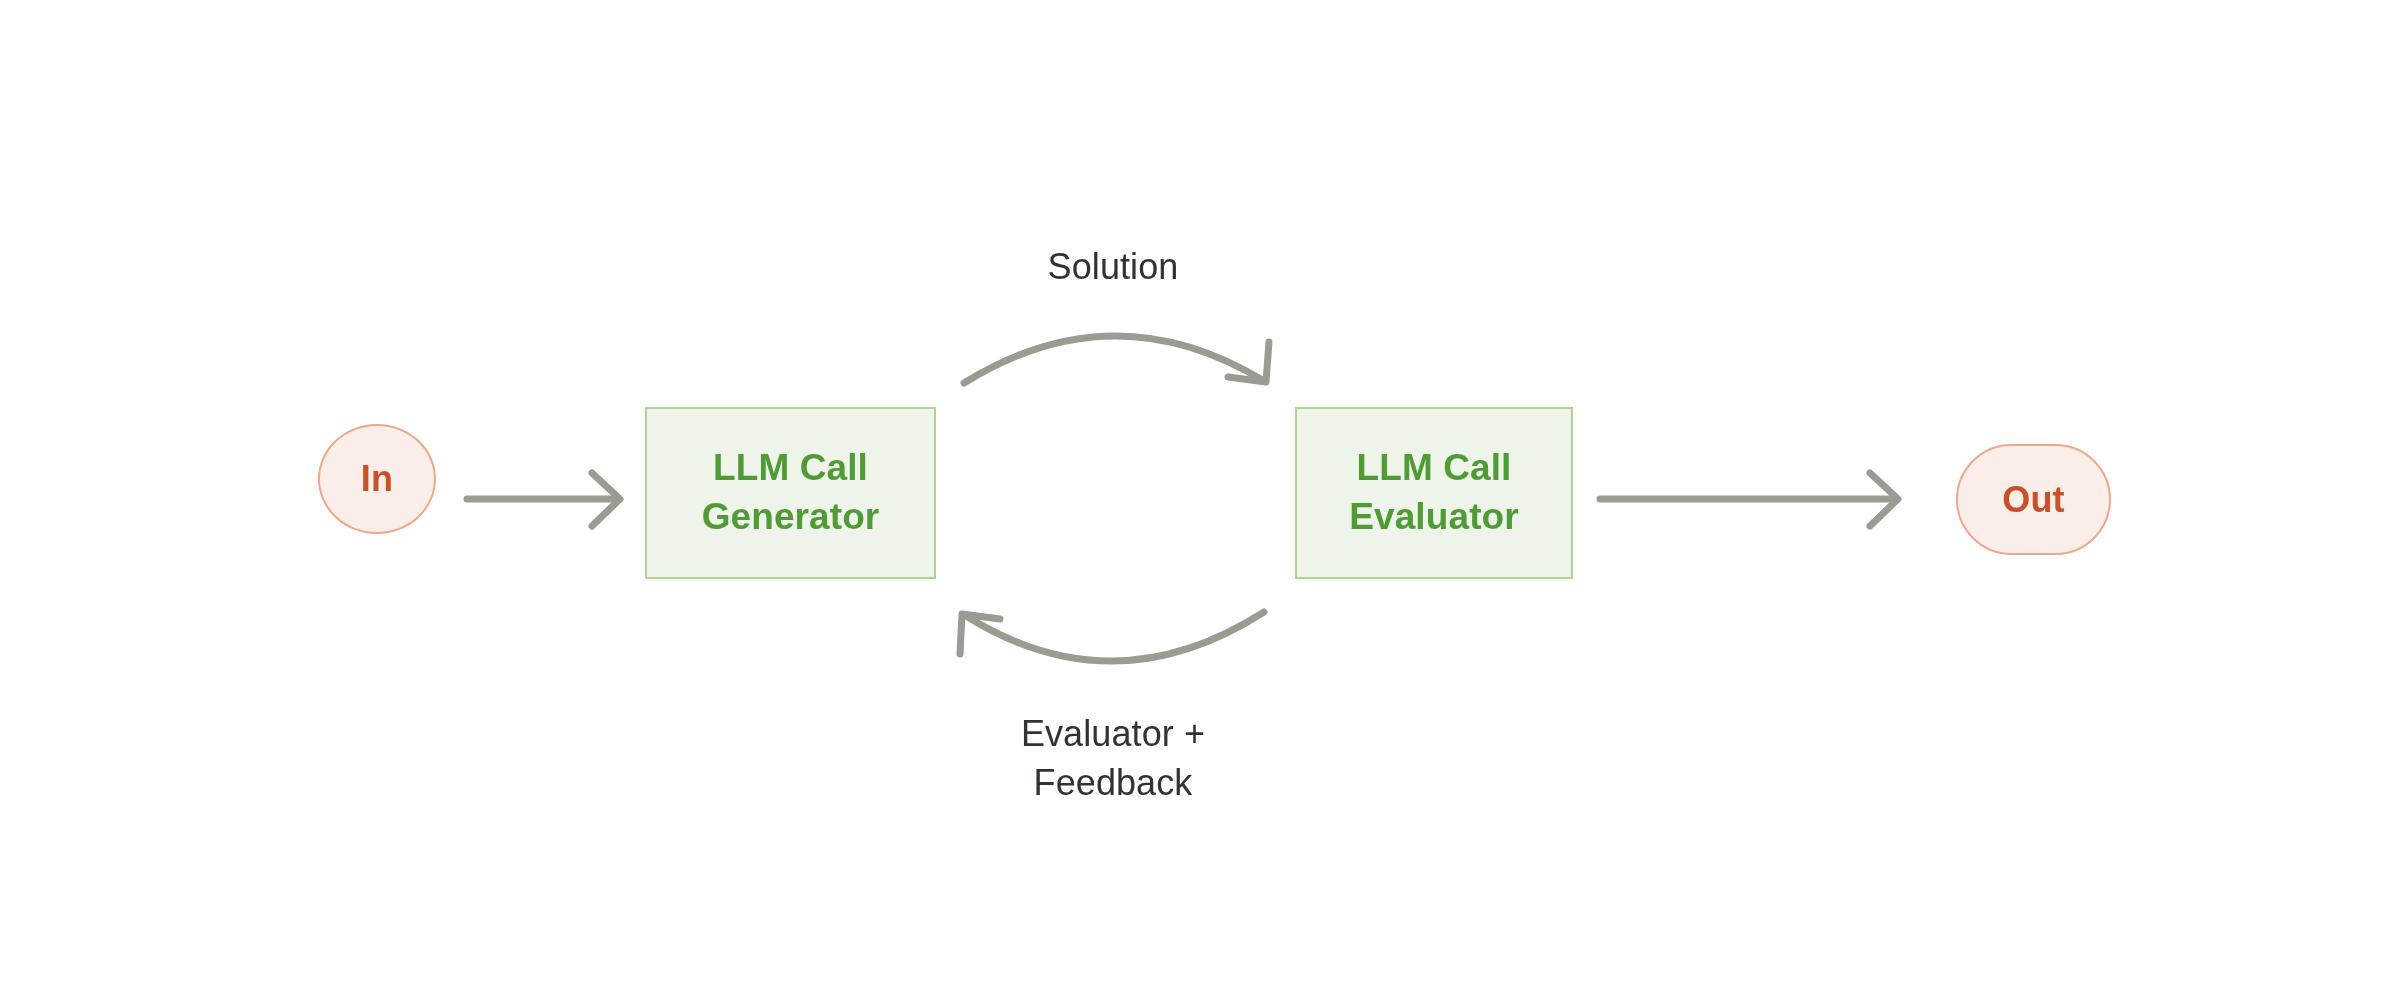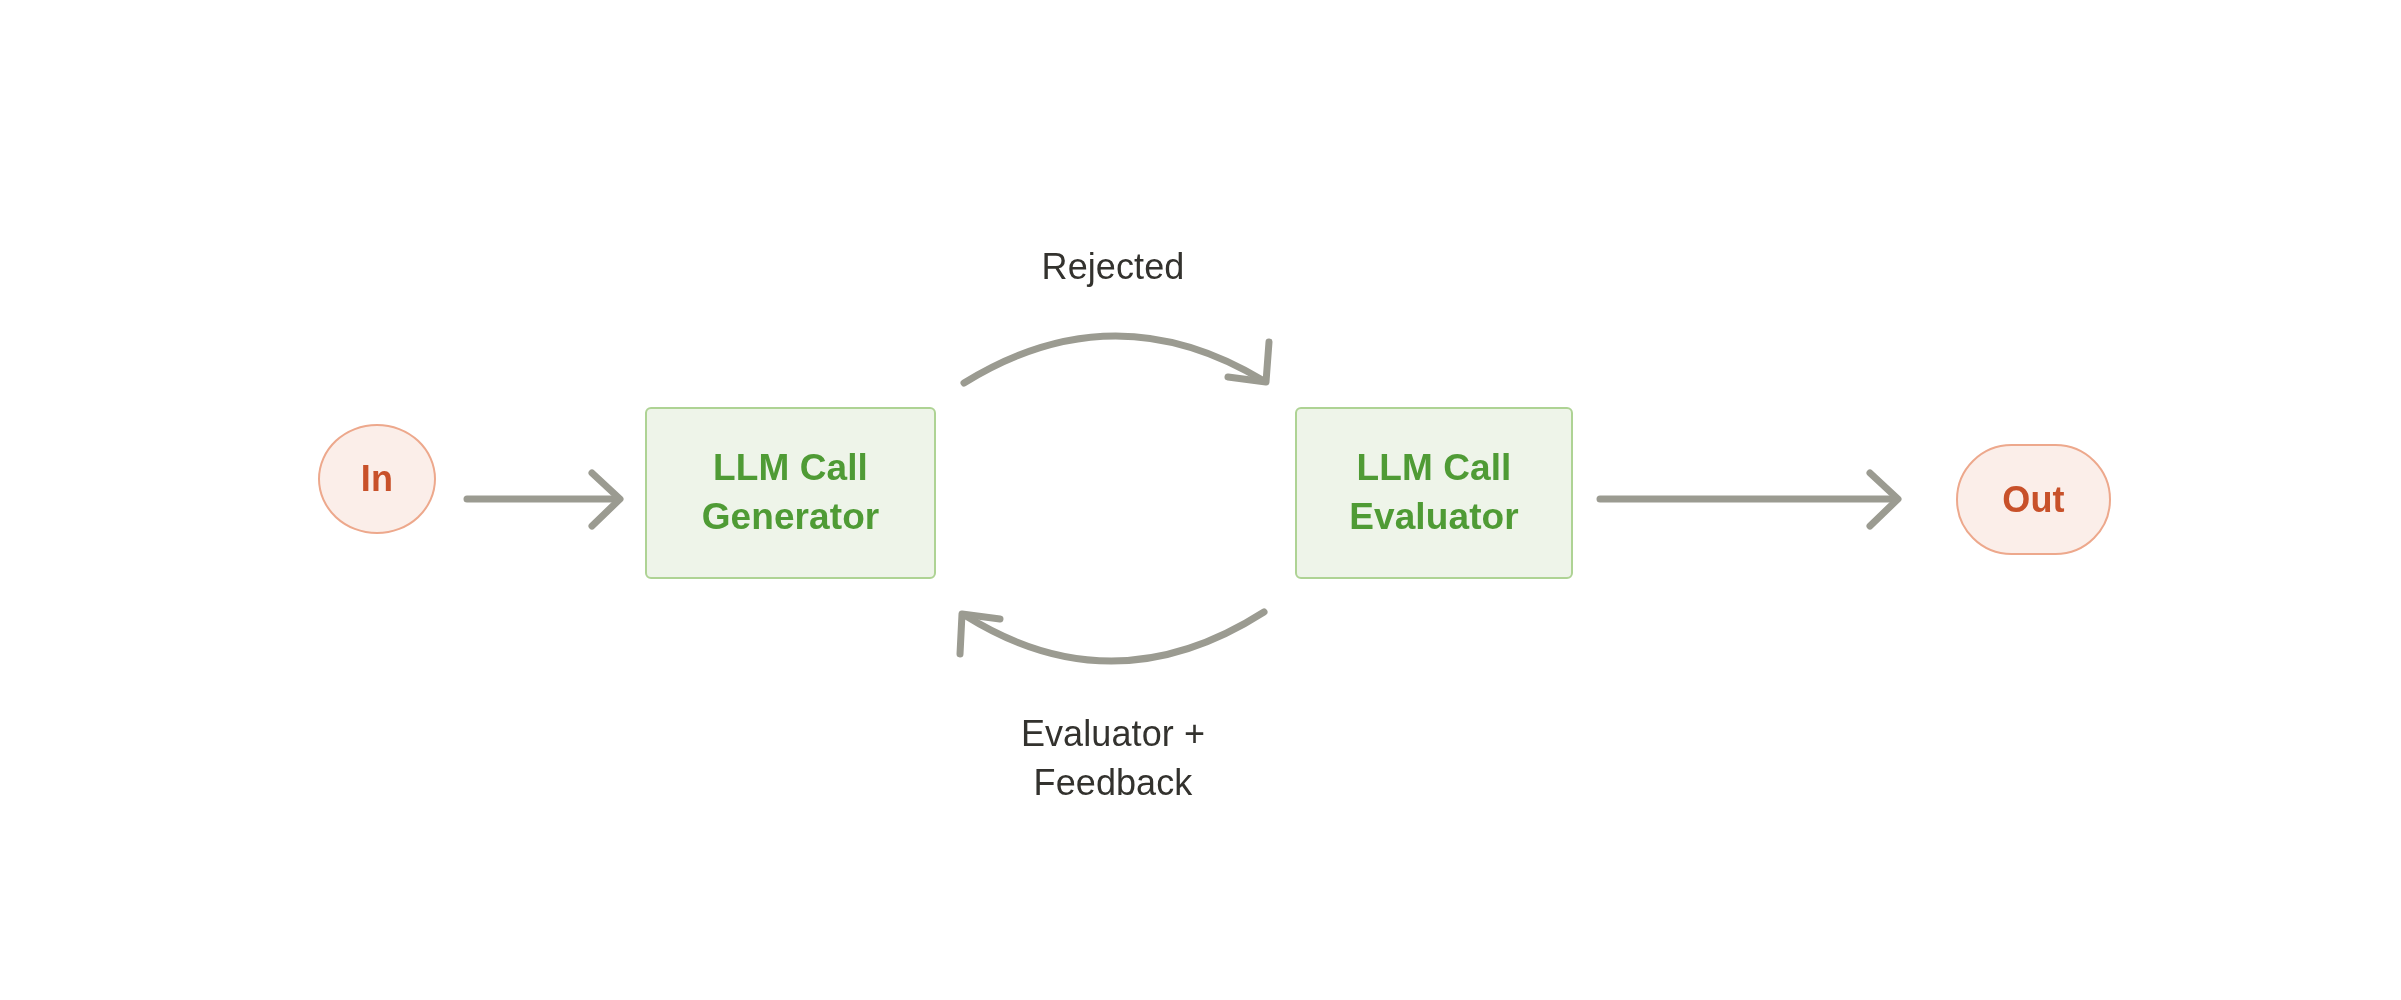--- a/index.html
+++ b/index.html
@@ -60,21 +60,21 @@
     top: 444px;
     width: 155px;
     height: 111px;
     border-radius: 56px;
     align-items: center;
   }
 
   .process-node {
     background: #eef4e9;
     border: 2px solid #aed394;
-    border-radius: 6px;
+    border-radius: 0;
   }
   .process-label {
     color: #4f9b35;
     font-weight: bold;
     font-size: 37px;
     line-height: 1.32;
     letter-spacing: 0.1px;
     padding: 0 8px;
     white-space: pre-line;
   }
@@ -159,19 +159,19 @@
 
   <div class="node process-node" id="node-evaluator">
     <span class="process-label">LLM Call
 Evaluator</span>
   </div>
 
   <div class="node terminal-node" id="node-out">
     <span class="terminal-label">Out</span>
   </div>
 
-  <div class="edge-label" id="label-solution">Rejected</div>
+  <div class="edge-label" id="label-solution">Solution</div>
 
   <div class="edge-label" id="label-rejected">Evaluator +
 Feedback</div>
 
 
 </div>
 
 </body></html>

